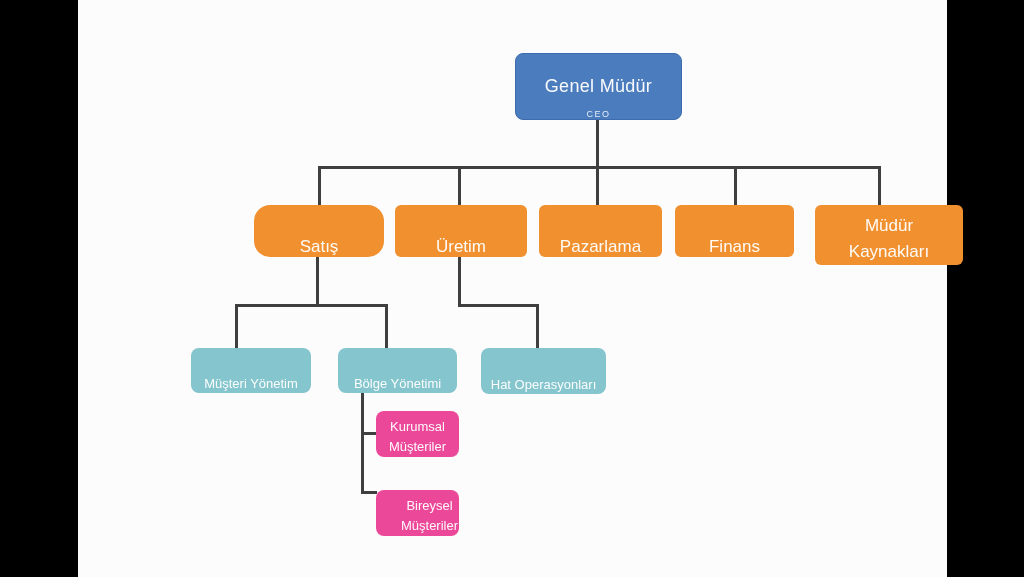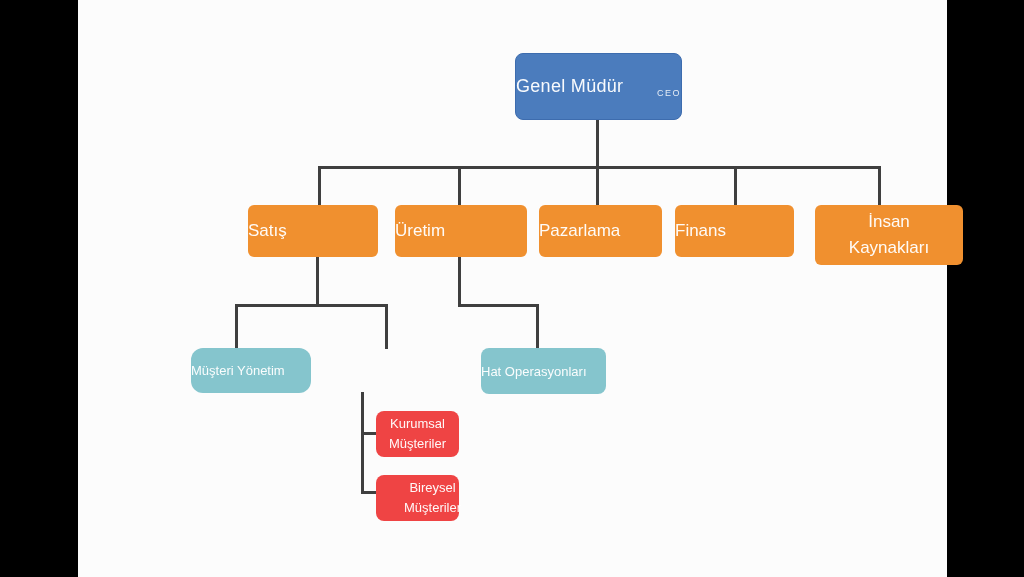--- a/index.html
+++ b/index.html
@@ -32,58 +32,58 @@
   .d-bolge       {left:307px;top:304px;height:45px;}
   .v-uretim      {left:380px;top:256px;height:51px;}
   .h-uretim      {left:380px;top:304px;width:81px;}
   .d-hat         {left:458px;top:304px;height:45px;}
   .v-bolge       {left:283px;top:392px;height:102px;}
   .s-kurumsal    {left:283px;top:432px;width:16px;}
   .s-bireysel    {left:283px;top:491px;width:16px;}
   
   .node{
     position:absolute;
-    display:flex;flex-direction:row;
-    align-items:center;justify-content:space-between;
+    display:flex;flex-direction:column;
+    align-items:center;justify-content:flex-end;
     text-align:center;
     color:rgba(255,255,255,0.96);
     box-sizing:border-box;
     cursor:default;
   }
   .node-root{
     left:437px;top:53px;width:167px;height:67px;
     background:#4b7cbd;border:1px solid #3d6cae;border-radius:8px;
   }
   .node-root .t{font-size:18px;letter-spacing:.3px;}
   .node-root .s{font-size:9px;letter-spacing:1.5px;margin-top:12px;color:rgba(255,255,255,0.85);}
   .node-l2{
     top:205px;height:52px;
     background:#f0902f;border-radius:6px;
     font-size:17px;
   }
-  .n-satis    {left:170px;width:130px;}
+  .n-satis    {left:176px;width:130px;border-radius:16px;}
   .n-uretim   {left:317px;width:132px;}
   .n-pazarlama{left:461px;width:123px;}
   .n-finans   {left:597px;width:119px;}
   .n-insan    {left:737px;width:148px;height:60px;line-height:26px;padding:0 22px;}
   .node-l3{
     top:348px;height:45px;
     background:#85c5cd;border-radius:8px;
     font-size:13px;line-height:19px;
   }
-  .n-musteri {left:113px;width:120px;border-radius:12px;}
+  .n-musteri {left:113px;width:120px;}
   .n-bolge   {left:260px;width:119px;}
   .n-hat     {left:403px;width:125px;height:46px;}
   .node-l4{
     height:46px;width:83px;left:298px;
-    background:#ef4444;border-radius:8px;
+    background:#ec4899;border-radius:8px;
     font-size:13px;line-height:20px;padding:0 4px;
   }
   .n-kurumsal{top:411px;}
-  .n-bireysel{top:475px;padding-left:28px;}
+  .n-bireysel{top:490px;padding-left:28px;}
 </style>
 </head>
 <body>
 
 <div class="stage">
   <div class="canvas">
 
     <div class="line v l-stem"></div>
     <div class="line h l-main"></div>
     <div class="line v d-satis"></div>
@@ -112,25 +112,28 @@
     <div class="node node-l2 n-uretim">
       <span>Üretim</span>
     </div>
     <div class="node node-l2 n-pazarlama">
       <span>Pazarlama</span>
     </div>
     <div class="node node-l2 n-finans">
       <span>Finans</span>
     </div>
     <div class="node node-l2 n-insan">
-      <span>İnsan Kaynakları</span>
+      <span>Müdür Kaynakları</span>
     </div>
 
     <div class="node node-l3 n-musteri">
       <span>Müşteri Yönetim</span>
+    </div>
+    <div class="node node-l3 n-bolge">
+      <span>Bölge Yönetimi</span>
     </div>
     <div class="node node-l3 n-hat">
       <span>Hat Operasyonları</span>
     </div>
 
     <div class="node node-l4 n-kurumsal">
       <span>Kurumsal Müşteriler</span>
     </div>
     <div class="node node-l4 n-bireysel">
       <span>Bireysel Müşteriler</span>

